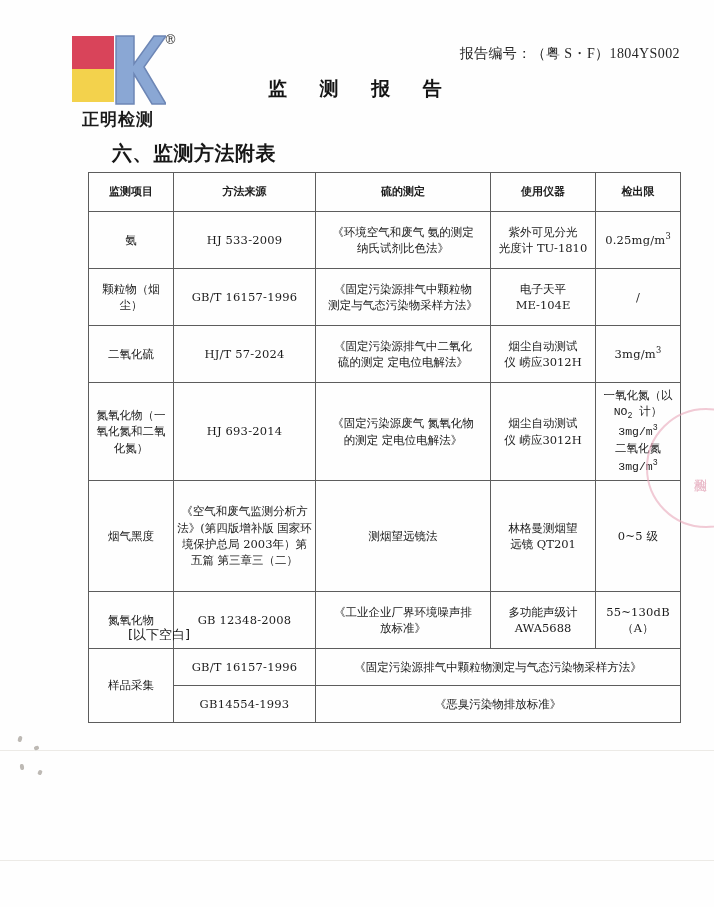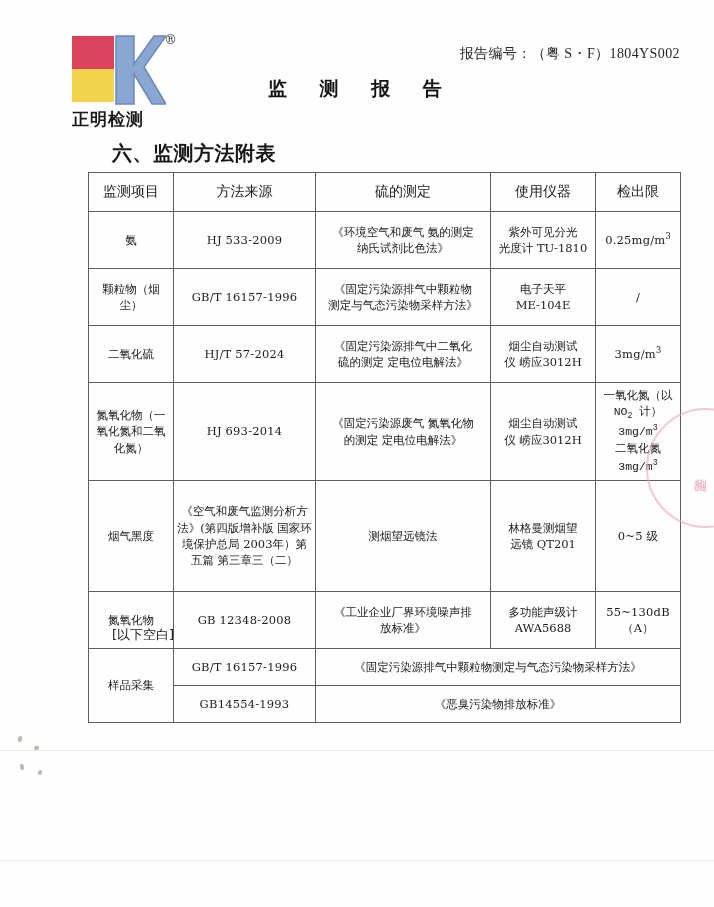--- a/index.html
+++ b/index.html
@@ -88,21 +88,21 @@
   .logo-reg {
     position: absolute;
     left: 92px;
     top: -4px;
     font-size: 13px;
     font-family: "DejaVu Serif", "Liberation Serif", serif;
     color: #3c3c3c;
   }
   .logo-text {
     position: absolute;
-    left: 0;
+    left: 10px;
     top: 72px;
     font-size: 17px;
     letter-spacing: 1px;
     color: #1a1a1a;
     font-family: "DejaVu Sans", "Liberation Sans", sans-serif;
     font-weight: 600;
   }
 
   .report-no {
     position: absolute;
@@ -154,21 +154,22 @@
     border: 1px solid #5d5d5d;
     text-align: center;
     vertical-align: middle;
     padding: 5px 3px;
     line-height: 1.42;
     font-weight: normal;
     word-break: break-all;
   }
   .method-table th {
     height: 28px;
-    font-size: 14px;
+    font-size: 11px;
+    font-weight: bold;
   }
   .col-item   { width: 85px; }
   .col-src    { width: 142px; }
   .col-method { width: 175px; }
   .col-instr  { width: 105px; }
   .col-limit  { width: 85px; }
 
   .cell-latin {
     font-family: "DejaVu Serif", "Liberation Serif", serif;
     letter-spacing: 0.2px;
@@ -187,21 +188,21 @@
   .limit-stack {
     line-height: 1.5;
     white-space: pre-line;
     font-family: Liberation Mono, monospace;
   }
   sup { font-size: 0.72em; vertical-align: super; }
   sub { font-size: 0.72em; vertical-align: sub; }
 
   .blank-note {
     position: absolute;
-    left: 112px;
+    left: 128px;
     top: 626px;
     font-size: 13px;
     color: #1a1a1a;
     font-family: "DejaVu Sans", "Liberation Sans", sans-serif;
   }
 
   
   .stamp {
     position: absolute;
     right: -52px;

